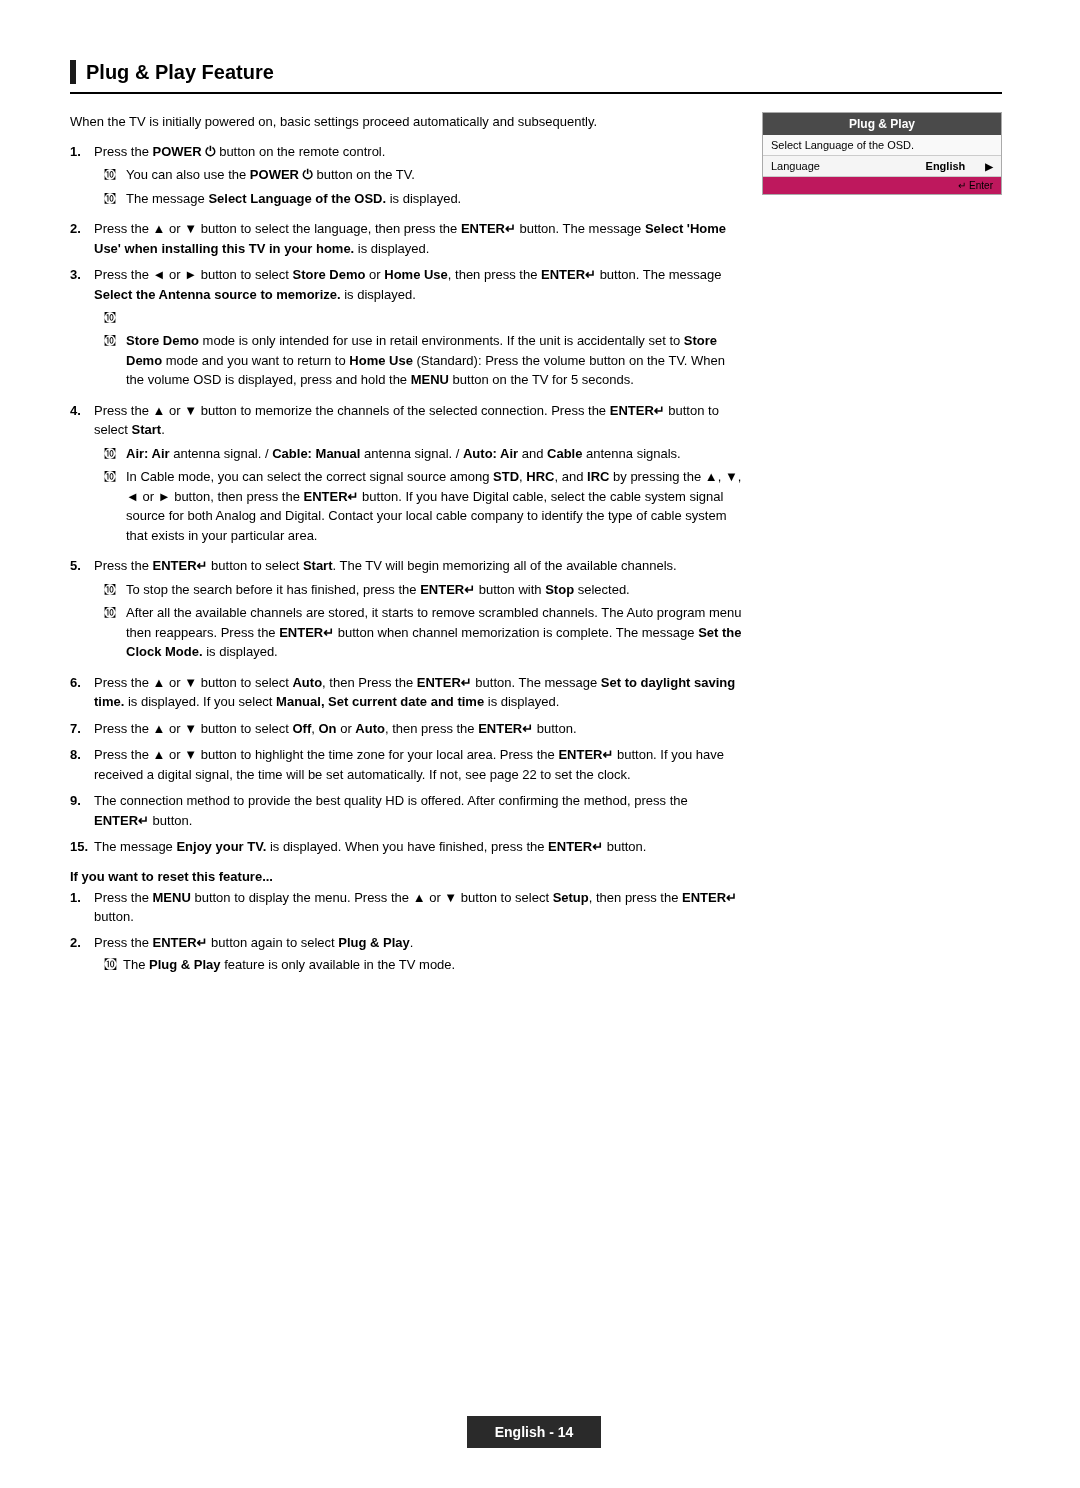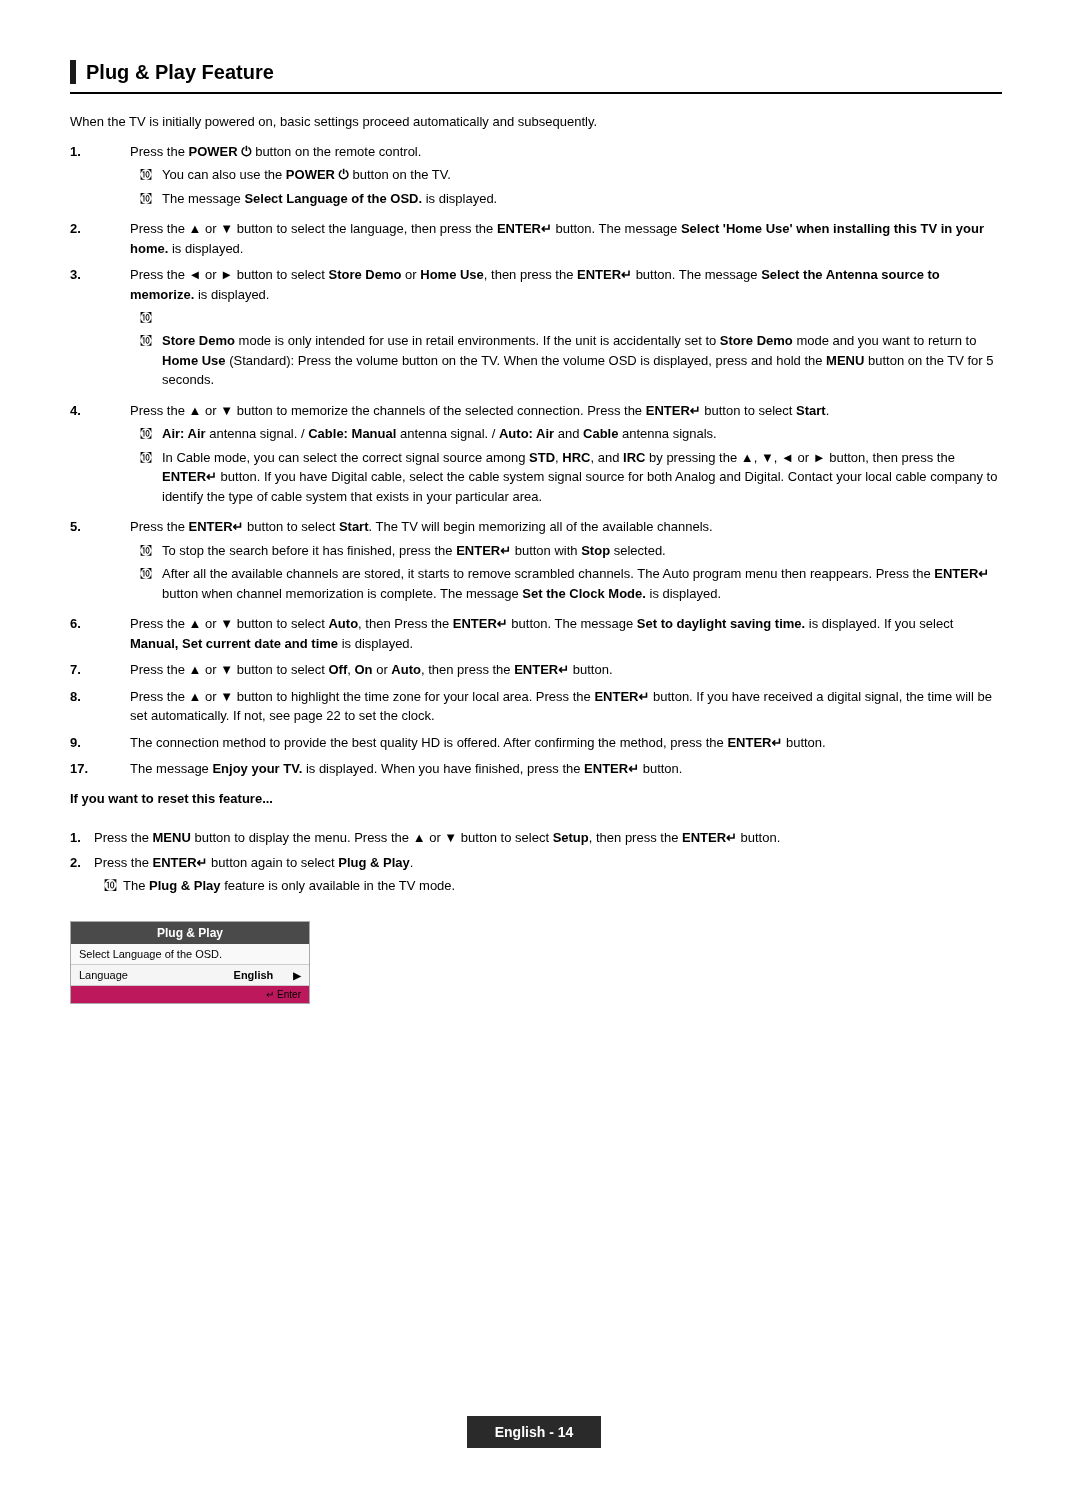--- a/index.html
+++ b/index.html
@@ -41,21 +41,20 @@
       width: 6px;
       height: 24px;
       background: #1a1a1a;
       display: inline-block;
     }
 
     .main-content {
       display: flex;
       gap: 20px;
       align-items: flex-start;
-      flex-direction: column;
     }
 
     .text-content {
       flex: 1;
     }
 
     .sidebar-box {
       width: 240px;
       flex-shrink: 0;
       border: 1px solid #aaa;
@@ -131,21 +130,20 @@
     }
 
     .numbered-list > li .num {
       font-weight: bold;
       min-width: 18px;
       font-size: 13px;
     }
 
     .numbered-list > li .content {
       flex: 1;
-      margin-left: 36px;
     }
 
     .sub-list {
       list-style: none;
       padding: 0;
       margin: 4px 0 2px 0;
     }
 
     .sub-list > li {
       display: flex;
@@ -166,21 +164,21 @@
       font-weight: bold;
     }
 
     .reset-section {
       margin-top: 12px;
     }
 
     .reset-title {
       font-weight: bold;
       font-size: 13px;
-      margin-bottom: 22px;
+      margin-bottom: 4px;
     }
 
     .reset-list {
       list-style: none;
       padding: 0;
     }
 
     .reset-list > li {
       display: flex;
       gap: 6px;
@@ -340,21 +338,21 @@
         </li>
 
         <li>
           <span class="num">9.</span>
           <div class="content">
             The connection method to provide the best quality HD is offered. After confirming the method, press the <b>ENTER↵</b> button.
           </div>
         </li>
 
         <li>
-          <span class="num">17.</span>
+          <span class="num">15.</span>
           <div class="content">
             The message <b>Enjoy your TV.</b> is displayed. When you have finished, press the <b>ENTER↵</b> button.
           </div>
         </li>
 
       </ol>
 
       <div class="reset-section">
         <p class="reset-title">If you want to reset this feature...</p>
         <ol class="reset-list">

